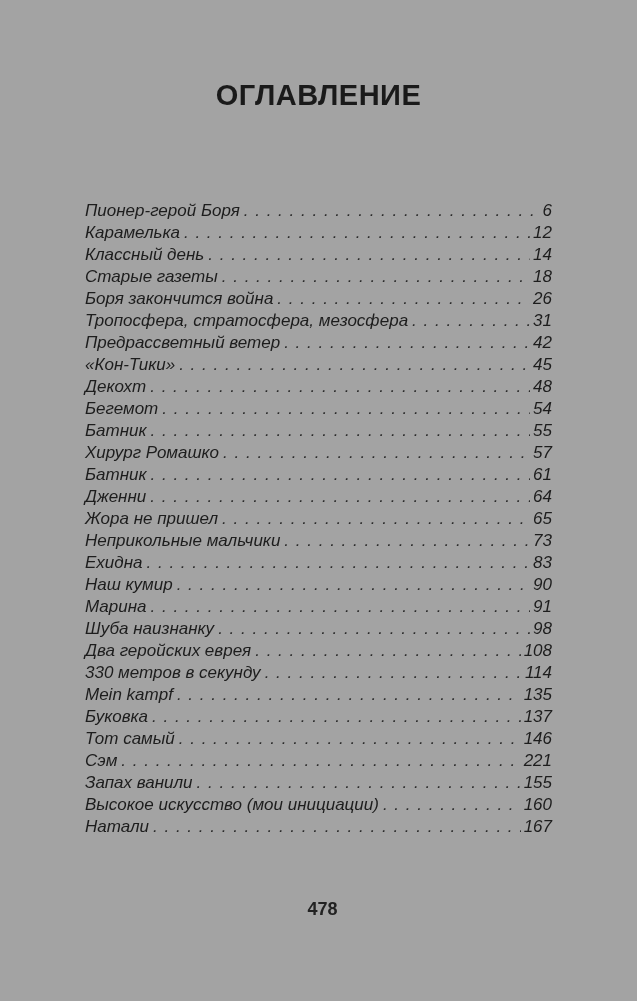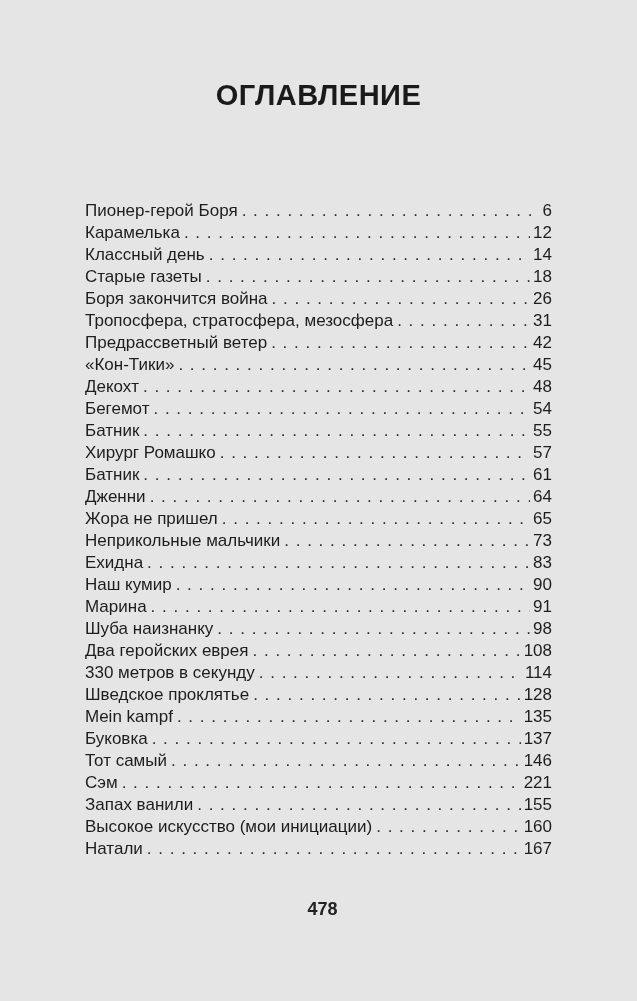--- a/index.html
+++ b/index.html
@@ -10,36 +10,37 @@
     width: 637px;
     height: 1001px;
     background: #ffffff;
     font-family: "Liberation Sans", "DejaVu Sans", sans-serif;
     color: #1e1e1e;
   }
   .page {
     position: relative;
     width: 637px;
     height: 1001px;
-    background: #e5e5e5;
+    background: #a3a3a3;
     box-sizing: border-box;
     padding-top: 80px;
     overflow: hidden;
   }
   .page-title {
     margin: 0;
     text-align: center;
     font-size: 29px;
     line-height: 30px;
     font-weight: 700;
     letter-spacing: 0.5px;
     color: #1a1a1a;
   }
   .toc {
     margin: 90px 85px 8px 85px;
+    font-style: italic;
   }
   .toc-row {
     display: flex;
     align-items: baseline;
     font-size: 17px;
     line-height: 22px;
     color: #1d1d1d;
   }
   .toc-title {
     white-space: nowrap;
@@ -182,25 +183,20 @@
         <span class="toc-title">Два геройских еврея</span>
         <span class="dot-leader"></span>
         <span class="toc-page">108</span>
       </div>
       <div class="toc-row">
         <span class="toc-title">330 метров в секунду</span>
         <span class="dot-leader"></span>
         <span class="toc-page">114</span>
       </div>
       <div class="toc-row">
-        <span class="toc-title">Шведское проклятье</span>
-        <span class="dot-leader"></span>
-        <span class="toc-page">128</span>
-      </div>
-      <div class="toc-row">
         <span class="toc-title">Mein kampf</span>
         <span class="dot-leader"></span>
         <span class="toc-page">135</span>
       </div>
       <div class="toc-row">
         <span class="toc-title">Буковка</span>
         <span class="dot-leader"></span>
         <span class="toc-page">137</span>
       </div>
       <div class="toc-row">

